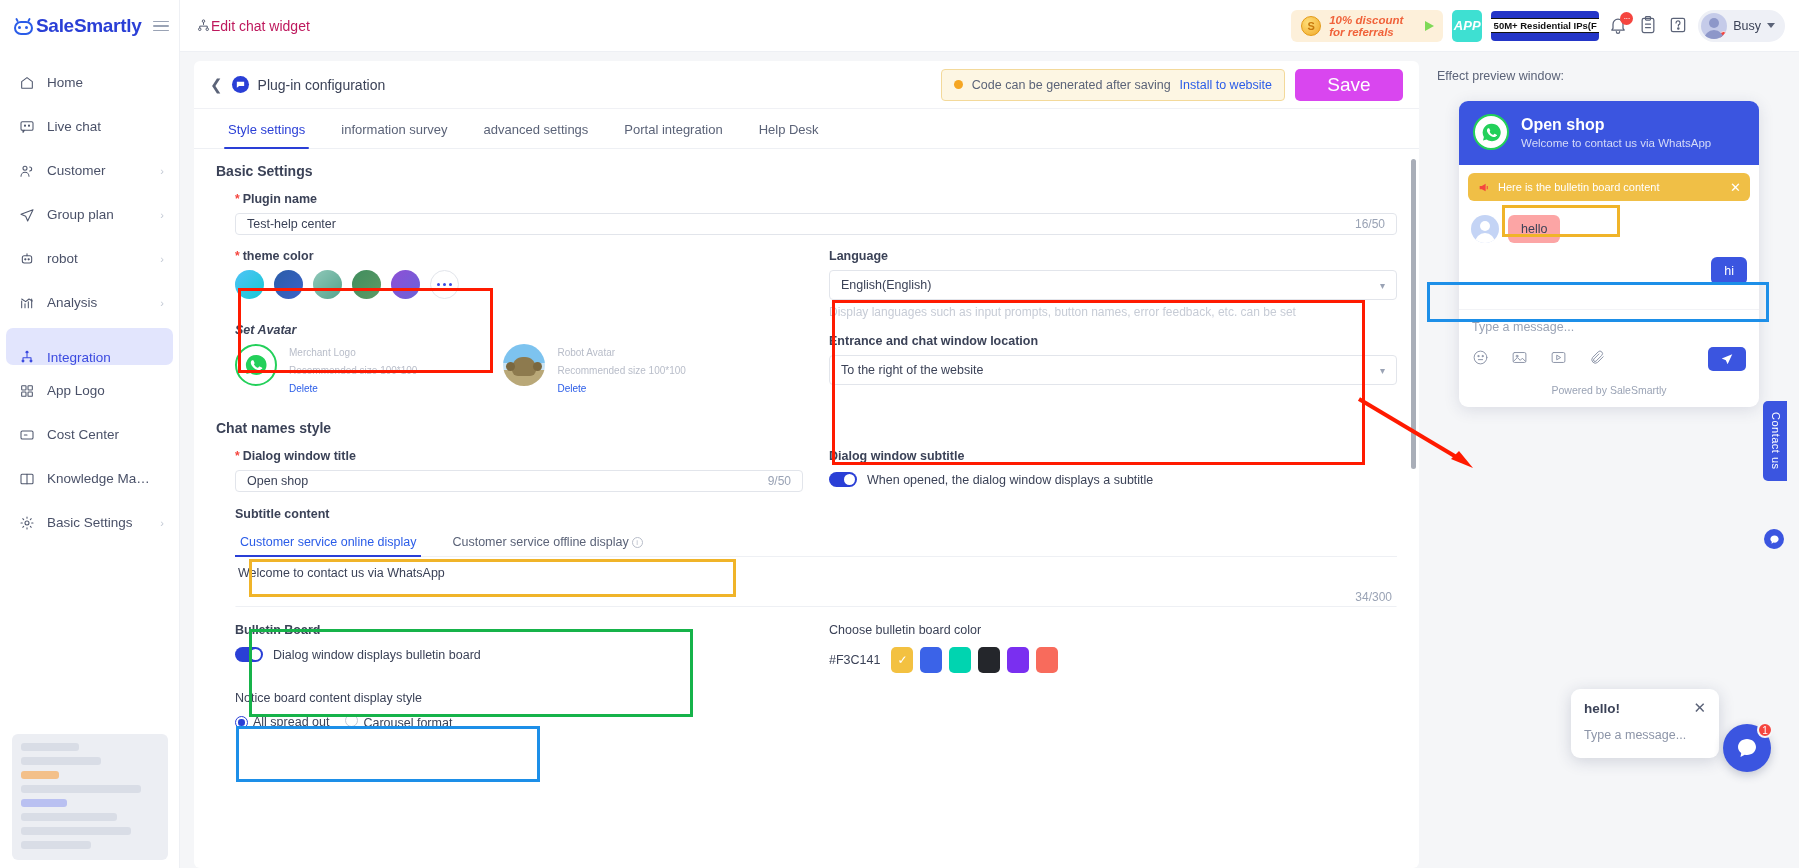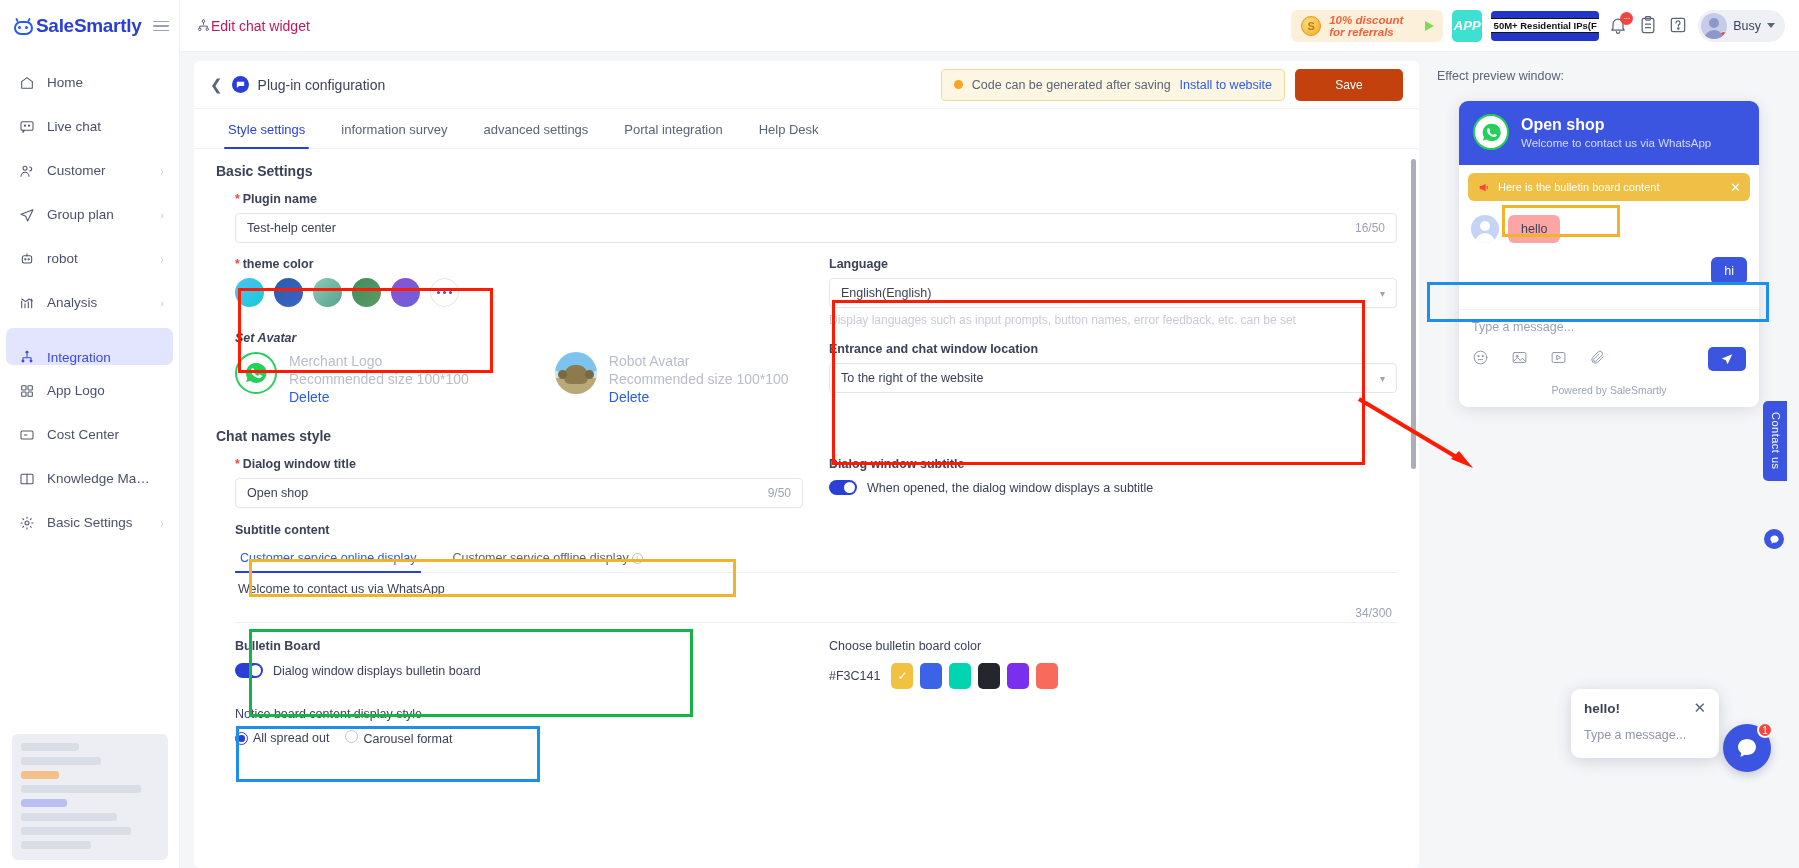--- a/index.html
+++ b/index.html
@@ -81,33 +81,33 @@
   .panel-head{height:48px;display:flex;align-items:center;padding:0 16px;gap:9px;border-bottom:1px solid #f0f1f5;}
   .back-arrow{font-size:15px;color:#5b6378;cursor:pointer;}
   .pluglogo{width:17px;height:17px;border-radius:50%;background:#2a3fd6;display:flex;align-items:center;justify-content:center;}
   .pluglogo svg{width:11px;height:11px;fill:#fff;}
   .panel-title{font-size:14px;color:#3b4257;}
   .head-right{margin-left:auto;display:flex;align-items:center;gap:10px;}
   .warn-box{display:flex;align-items:center;gap:9px;background:#fdf6e3;border:1px solid #f3d99a;border-radius:4px;
             height:32px;padding:0 12px;font-size:12.5px;color:#5b6378;}
   .warn-dot{width:9px;height:9px;border-radius:50%;background:#f5a623;flex:0 0 9px;}
   .link-blue{color:#2a5ce8;cursor:pointer;font-size:12.5px;}
-  .save-btn{background:#c2410c;color:#fff;border:none;border-radius:5px;height:32px;width:108px;font-size:12px;
+  .save-btn{background:#d946ef;color:#fff;border:none;border-radius:5px;height:32px;width:108px;font-size:19px;
             font-family:inherit;cursor:pointer;font-weight:500;}
   .tabs{display:flex;gap:0;padding:0 16px;border-bottom:1px solid #eef0f4;}
   .tab{padding:13px 18px 11px;font-size:13px;color:#5b6378;cursor:pointer;position:relative;white-space:nowrap;}
   .tab.active{color:#2a3fd6;}
   .tab.active::after{content:"";position:absolute;left:14px;right:14px;bottom:-1px;height:2.5px;background:#2a3fd6;border-radius:2px;}
   .scroll-area{flex:1;overflow:hidden;position:relative;padding:14px 22px 0 22px;}
   .vscroll{position:absolute;right:3px;top:10px;width:5px;height:310px;border-radius:3px;background:#a9aeb8;}
 
   .sec-title{font-size:14px;font-weight:bold;color:#3b4257;margin-bottom:13px;}
   .field-label{font-size:12.5px;color:#3b4257;font-weight:bold;margin-bottom:7px;display:flex;align-items:center;gap:3px;}
   .req{color:#f5453f;font-size:12px;line-height:1;}
-  .inp{height:30px;border:1px solid #e2e5eb;border-radius:4px;display:flex;align-items:center;padding:0 11px;
+  .inp{height:22px;border:1px solid #e2e5eb;border-radius:4px;display:flex;align-items:center;padding:0 11px;
        font-size:12.5px;color:#3b4257;background:#fff;}
   .inp .count{margin-left:auto;color:#9aa3b5;font-size:12px;}
   .indent{padding-left:19px;}
   .row2{display:flex;gap:26px;}
   .col{flex:1;min-width:0;}
 
   .swatches{display:flex;gap:10px;}
   .sw{width:29px;height:29px;border-radius:50%;cursor:pointer;}
   .sw.more{border:1px solid #e2e5eb;background:#fff;display:flex;align-items:center;justify-content:center;gap:2.5px;}
   .sw.more i{width:3.4px;height:3.4px;border-radius:50%;background:#3b4ae0;display:block;}
@@ -115,21 +115,21 @@
   .avrow{display:flex;gap:86px;}
   .avitem{display:flex;gap:12px;align-items:flex-start;}
   .av-circ{width:42px;height:42px;border-radius:50%;flex:0 0 42px;border:2.5px solid #23d05a;background:#fff;
            display:flex;align-items:center;justify-content:center;position:relative;}
   .av-circ svg{width:24px;height:24px;fill:#23d05a;}
   .av-img{width:42px;height:42px;border-radius:50%;flex:0 0 42px;overflow:hidden;
           background:linear-gradient(#7dc3ef 0 45%,#c9e3f4 45% 62%,#b9a878 62% 100%);position:relative;}
   .av-img .crab{position:absolute;left:9px;top:13px;width:24px;height:19px;border-radius:11px 11px 6px 6px;background:#8d7a4e;}
   .av-img .cl{position:absolute;top:18px;width:9px;height:9px;border-radius:50%;background:#7a6840;}
   .av-img .cl.l{left:3px;} .av-img .cl.r{right:3px;}
-  .av-meta{font-size:14px;line-height:18px;}
+  .av-meta{font-size:10px;line-height:18px;}
   .muted{color:#b8bdc9;}
   .del{color:#2a5ce8;cursor:pointer;}
 
   .sel{height:30px;border:1px solid #e2e5eb;border-radius:4px;display:flex;align-items:center;padding:0 11px;
        font-size:12.5px;color:#3b4257;background:#fff;}
   .sel .dd{margin-left:auto;color:#9aa3b5;font-size:10px;}
   .hint{font-size:12px;color:#c7ccd6;margin-top:5px;}
 
   .subtabs{display:flex;gap:0;border-bottom:1px solid #eef0f4;}
   .subtab{padding:7px 5px 7px 5px;margin-right:26px;font-size:12.5px;color:#5b6378;cursor:pointer;position:relative;

